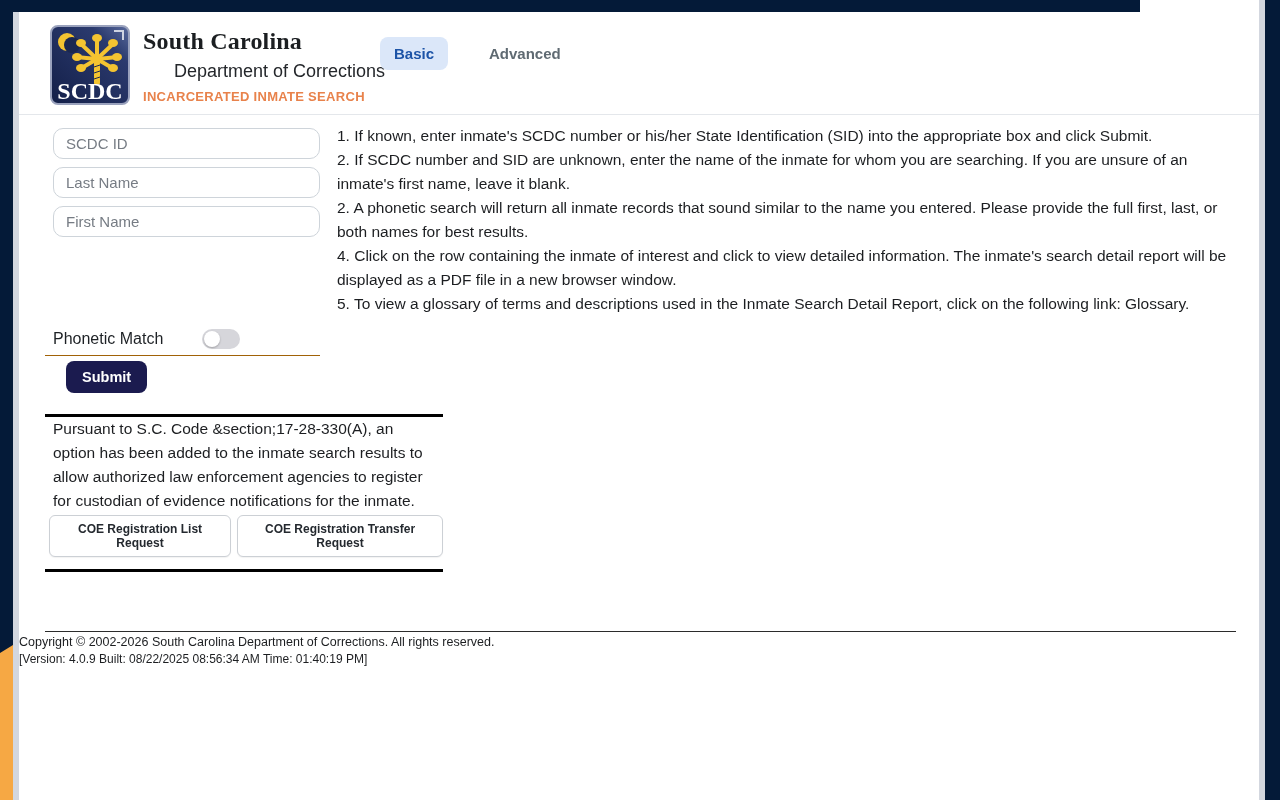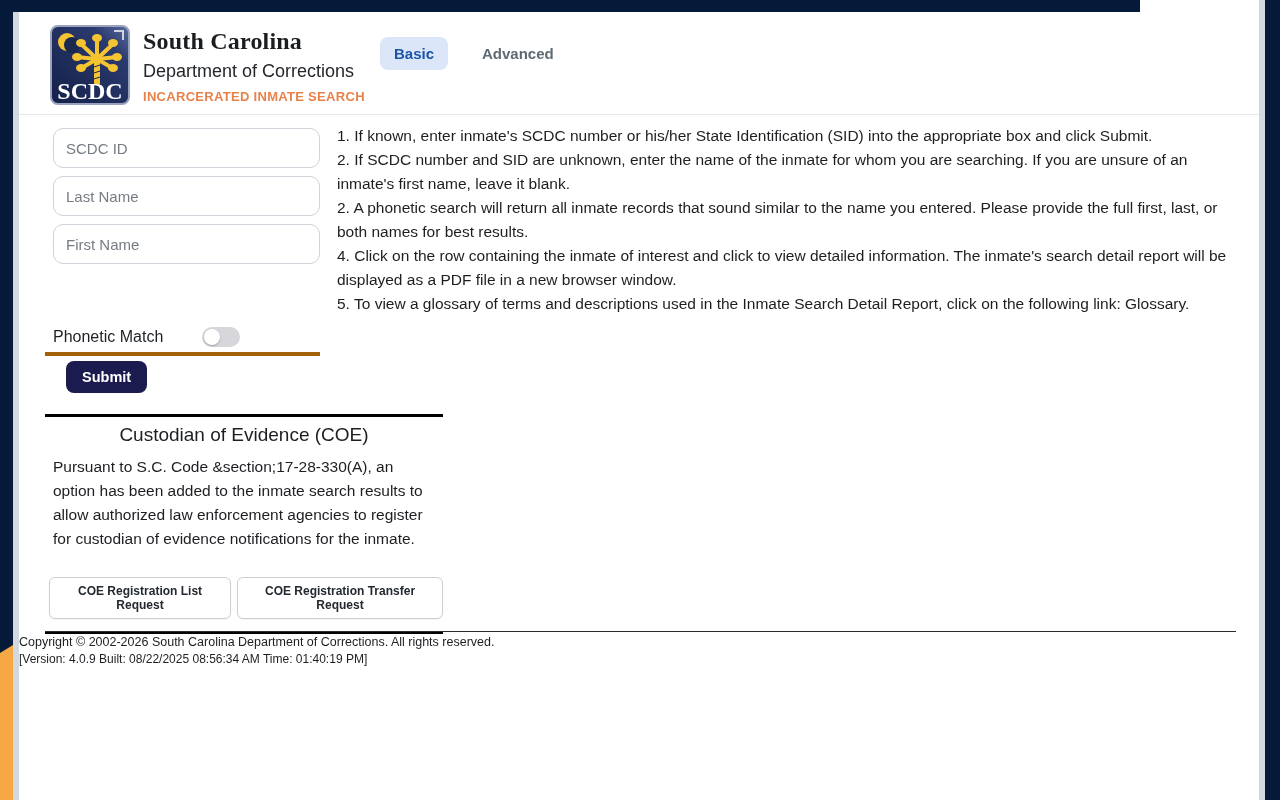--- a/index.html
+++ b/index.html
@@ -15,55 +15,55 @@
                         clip-path:polygon(0 8px, 100% 0, 100% 100%, 0 100%); }
   .right-gray{ position:absolute; left:1259px; top:0; width:6px; height:800px; background:#d3d7df; z-index:3; }
   .right-strip{ position:absolute; left:1265px; top:0; width:15px; height:800px; background:#041a38; z-index:4; }
 
   
   .header { position:absolute; left:19px; top:12px; width:1240px; height:103px;
             border-bottom:1px solid #e4e7eb; background:#fff; }
   .logo { position:absolute; left:31px; top:13px; width:80px; height:80px; }
   .title-block { position:absolute; left:124px; top:16px; }
   .title    { font-size:24px; font-weight:600; color:#1b1e21; letter-spacing:.2px;font-family:Liberation Serif, serif; }
-  .subtitle { font-size:18px; color:#24272b; margin-top:6px; }
+  .subtitle { font-size:18px; color:#24272b; margin-top:6px;margin-left:31px; }
   .tagline  { font-size:13px; font-weight:700; color:#e8824b; margin-top:7px; letter-spacing:.3px; }
-  .tabs { position:absolute; left:361px; top:25px; display:flex; align-items:center; gap:20px; }
+  .tabs { position:absolute; left:361px; top:25px; display:flex; align-items:center; gap:27px; }
   .tab { font-size:15px; font-weight:700; padding:8px 14px; border-radius:8px; cursor:pointer; }
   .tab.active { background:#dbe7f9; color:#1d54a7; }
   .tab.inactive { color:#5f6a72; }
 
   
   .form-col { position:absolute; left:53px; top:128px; width:267px; display:flex; flex-direction:column; gap:8px; }
-  .form-col input { width:267px; height:40px; border:1px solid #ced4da; border-radius:10px;
+  .form-col input { width:267px; height:31px; border:1px solid #ced4da; border-radius:10px;
                     padding:0 12px; font-size:15px; font-family:"Liberation Sans",sans-serif; color:#212529; outline:none; }
   .form-col input::placeholder { color:#767c84; }
   .phonetic-row { position:absolute; left:45px; top:322px; width:275px; height:34px;
                   display:flex; align-items:center; justify-content:space-between;
-                  padding:0 8px 0 8px; border-bottom:4px solid #a16207; }
+                  padding:0 8px 0 8px; border-bottom:1px solid #a16207; }
   .phonetic-label { font-size:16px; color:#1d2125; }
   .toggle { width:38px; height:20px; background:#d6d6db; border-radius:10px; position:relative;
             margin-right:72px; cursor:pointer; }
   .toggle .knob { position:absolute; left:2px; top:2px; width:16px; height:16px; border-radius:50%;
                   background:#fff; box-shadow:0 1px 2px rgba(0,0,0,.25); }
   .submit-btn { position:absolute; left:66px; top:361px; background:#1b1b4f; color:#fff;
                 font-size:14.5px; font-weight:700; padding:8px 16px; border:none; border-radius:8px;
                 cursor:pointer; font-family:"Liberation Sans",sans-serif; }
 
   
   .instructions { position:absolute; left:337px; top:124px; width:893px;
                   font-size:15.5px; line-height:24px; color:#1c1e21; }
   .instructions p { margin:0; }
 
   
   .coe { position:absolute; left:45px; top:414px; width:398px; }
   .coe .rule { height:3px; background:#000; width:100%; }
   .coe h2 { font-size:19px; font-weight:400; color:#1c1e21; text-align:center; margin:7px 0 9px 0; }
   .coe .body { font-size:15.5px; line-height:24px; color:#1c1e21; padding-left:8px; width:392px; }
-  .coe .btn-row { display:flex; gap:6px; margin:26px 0 12px 4px;justify-content:flex-end; }
+  .coe .btn-row { display:flex; gap:6px; margin:2px 0 12px 4px;justify-content:flex-end; }
   .coe .btn-row button { background:#fff; border:1px solid #ccd0d5; border-radius:6px;
                          font-size:12px; font-weight:700; color:#24292f; padding:6px 10px;
                          font-family:"Liberation Sans",sans-serif; cursor:pointer;
                          box-shadow:0 1px 1px rgba(0,0,0,.05); }
 
   
   .footer-hr { position:absolute; left:45px; top:631px; width:1191px; height:1px; background:#2b2b2b; }
   .footer { position:absolute; left:19px; top:635px; width:1240px; color:#1c1e21; }
   .footer .line1 { font-size:12.5px; }
   .footer .line2 { font-size:12px; margin-top:3px; }
@@ -153,21 +153,20 @@
   <div class="instructions">
     <p>1. If known, enter inmate's SCDC number or his/her State Identification (SID) into the appropriate box and click Submit.</p>
     <p>2. If SCDC number and SID are unknown, enter the name of the inmate for whom you are searching. If you are unsure of an inmate's first name, leave it blank.</p>
     <p>2. A phonetic search will return all inmate records that sound similar to the name you entered. Please provide the full first, last, or both names for best results.</p>
     <p>4. Click on the row containing the inmate of interest and click to view detailed information. The inmate's search detail report will be displayed as a PDF file in a new browser window.</p>
     <p>5. To view a glossary of terms and descriptions used in the Inmate Search Detail Report, click on the following link: Glossary.</p>
   </div>
 
   <div class="coe">
     <div class="rule"></div>
-    <h2>Custodian of Evidence (COE)</h2>
     <div class="body">Pursuant to S.C. Code &amp;section;17-28-330(A), an option has been added to the inmate search results to allow authorized law enforcement agencies to register for custodian of evidence notifications for the inmate.</div>
     <div class="btn-row">
       <button>COE Registration List Request</button>
       <button>COE Registration Transfer Request</button>
     </div>
     <div class="rule"></div>
   </div>
 
   <div class="footer-hr"></div>
   <div class="footer">

